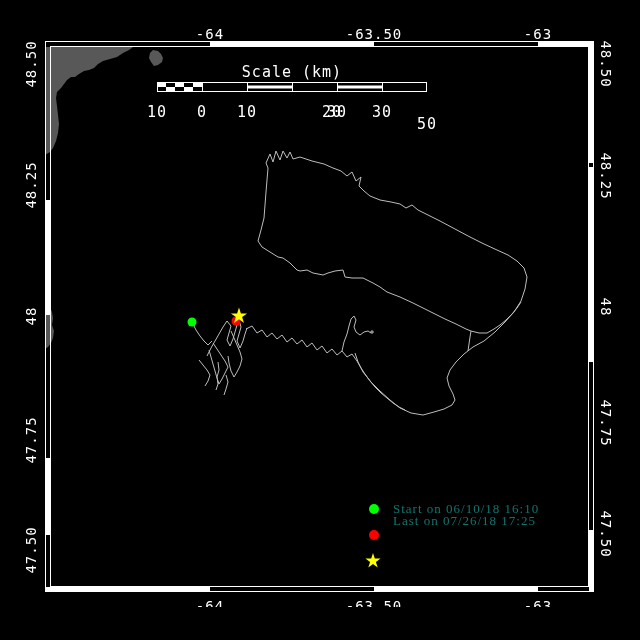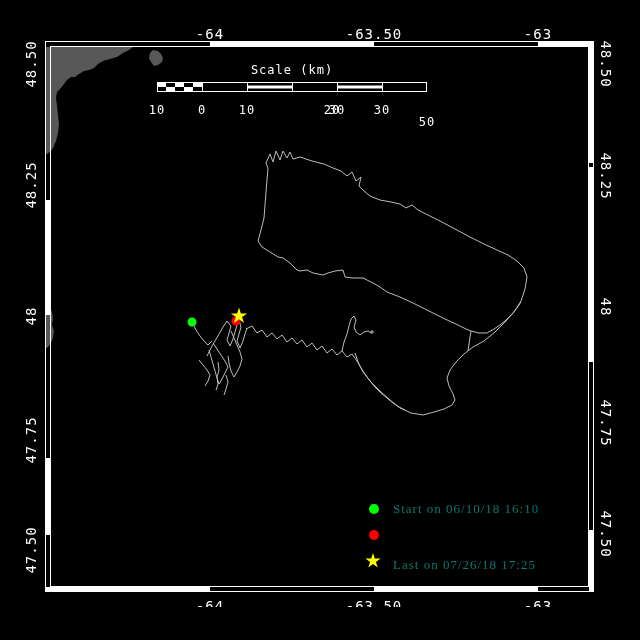--- a/index.html
+++ b/index.html
@@ -3,21 +3,21 @@
 <meta charset="utf-8">
 <style>
   html,body{margin:0;padding:0;background:#000;}
   #plot-window{position:relative;width:640px;height:607px;background:#000;overflow:hidden;
     font-family:"DejaVu Sans Mono","Liberation Mono",monospace;}
   #plot{position:absolute;left:0;top:0;}
   .lbl{position:absolute;color:#fff;font-size:14px;letter-spacing:1px;white-space:nowrap;}
   .lbl-h{transform:translateX(-50%);}
   .lbl-left{transform:translate(-50%,-50%) rotate(-90deg);}
   .lbl-right{transform:translate(-50%,-50%) rotate(90deg);}
-  .lbl-sm{font-size:12px;text-align:center;}
+  .lbl-sm{font-size:15px;text-align:center;}
   .legend-lbl{position:absolute;color:#0f766e;font-size:13px;letter-spacing:1px;white-space:nowrap;font-family:Liberation Serif, serif;}
 </style>
 </head>
 <body>
 
 <div id="plot-window">
   <svg id="plot" width="640" height="640">
     <g id="g-land">
         <polygon points="45,47 133,47 129,50 123,53 117,57 110,59 103,61 98,64 94,68 89,70 84,71 79,74 75,77 71,77 67,80 64,84 61,88 57,92 56,98 57,106 58,115 59,124 58,133 56,141 53,148 50,152 45,155" fill="#585858"></polygon>
         <polygon points="153,50 158,51 161,54 163,58 162,62 158,65 154,66 151,62 149,58 150,53" fill="#585858"></polygon>
@@ -101,14 +101,14 @@
   <div class="lbl lbl-h lbl-sm" style="left: 292px; top: 63px;">Scale (km)</div>
   <div class="lbl lbl-h lbl-sm" style="left: 157px; top: 103px;">10</div>
   <div class="lbl lbl-h lbl-sm" style="left: 202px; top: 103px;">0</div>
   <div class="lbl lbl-h lbl-sm" style="left: 247px; top: 103px;">10</div>
   <div class="lbl lbl-h lbl-sm" style="left: 292px; top: 103px; margin-left: 40px;">20</div>
   <div class="lbl lbl-h lbl-sm" style="left: 337px; top: 103px;">30</div>
   <div class="lbl lbl-h lbl-sm" style="left: 382px; top: 103px;">30</div>
   <div class="lbl lbl-h lbl-sm" style="left: 427px; top: 115px;">50</div>
 
   <div class="legend-lbl" style="left: 393px; top: 501px;">Start on 06/10/18 16:10</div>
-  <div class="legend-lbl" style="left: 393px; top: 557px;">Last on 07/26/18 17:25</div>
+  <div class="legend-lbl" style="left: 393px; top: 513px;">Last on 07/26/18 17:25</div>
 </div>
 
 </body></html>

